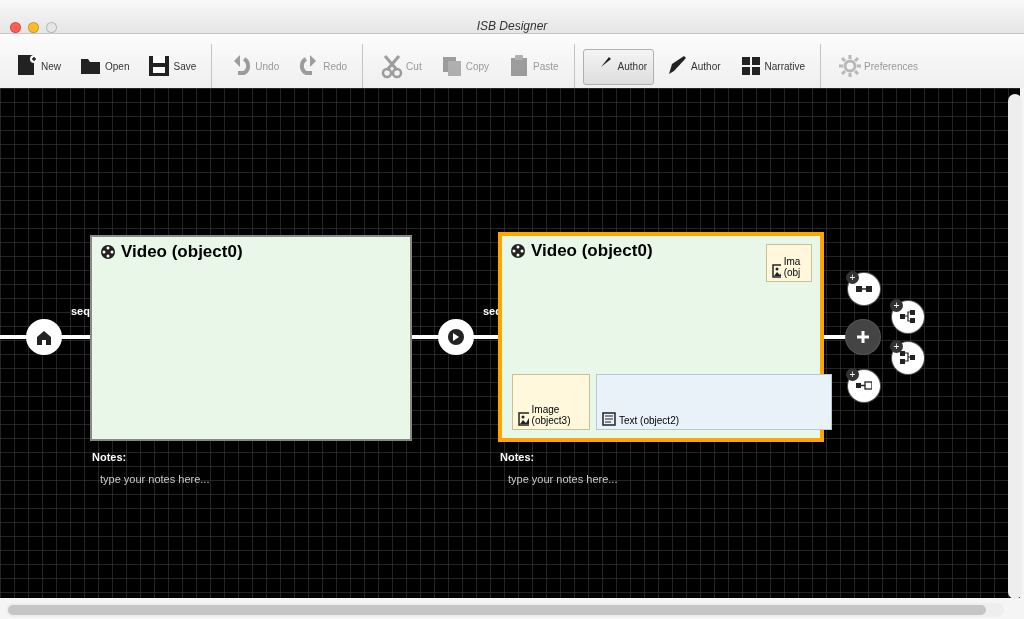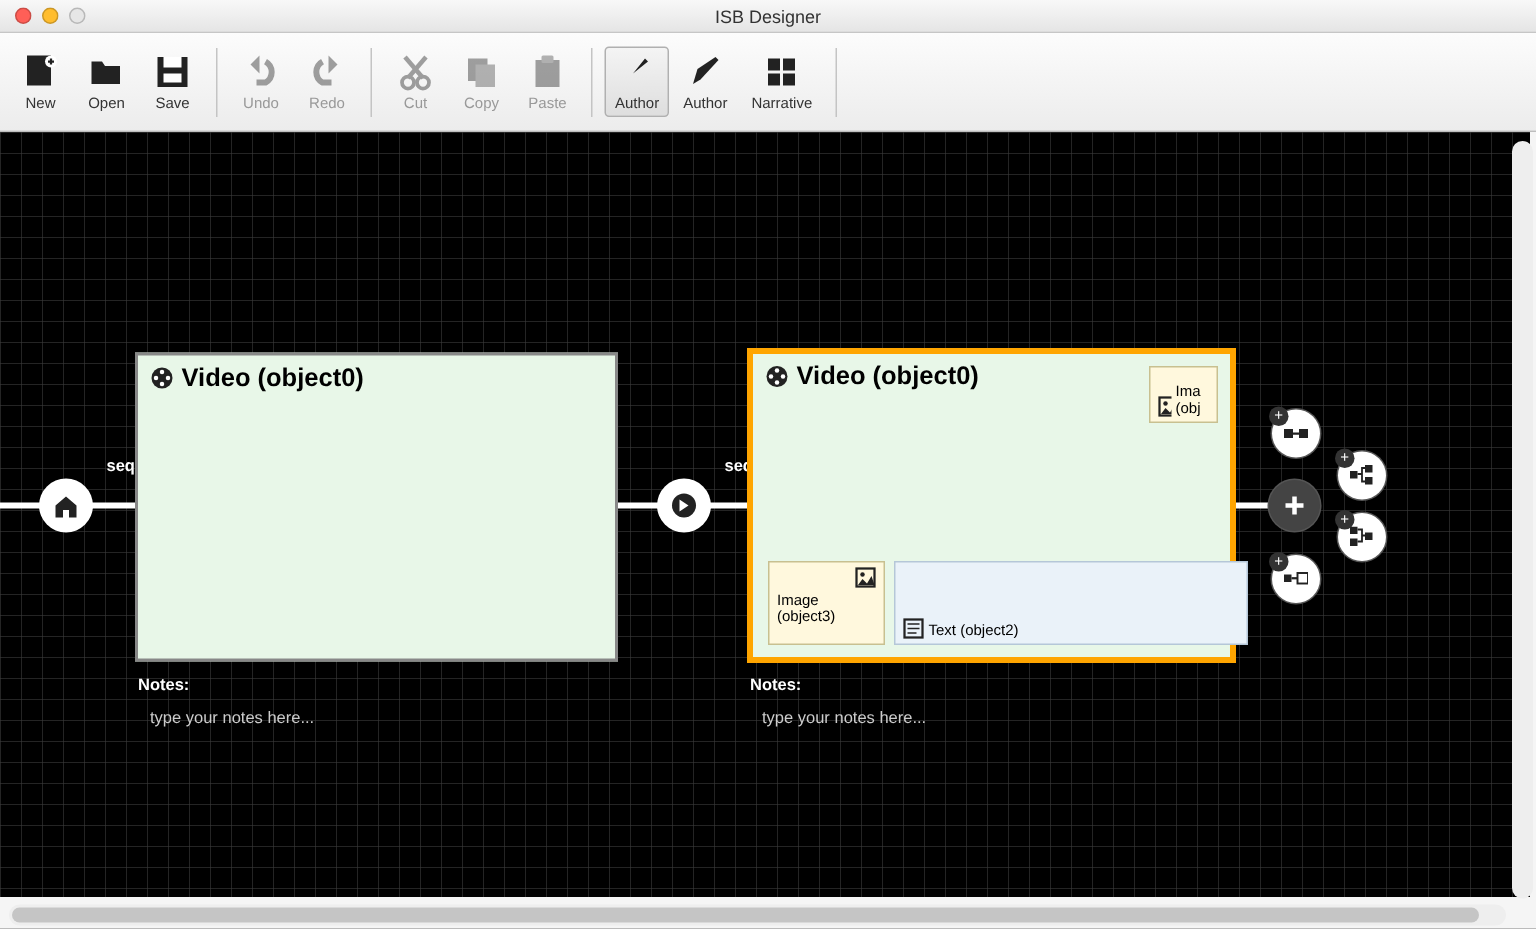--- a/index.html
+++ b/index.html
@@ -1,29 +1,29 @@
 <!DOCTYPE html>
 <html><head>
 <meta charset="utf-8">
 <style>
 * { margin: 0; padding: 0; box-sizing: border-box; font-family: "Lucida Grande", Arial, sans-serif; }
 body { background: #fff; width: 1024px; height: 619px; overflow: hidden; }
 
 
-.titlebar { height: 22px; background: linear-gradient(#f8f8f8, #e5e5e5); border-bottom: 1px solid #c6c6c6; display: flex; align-items: center; }
+.titlebar { height: 34px; background: linear-gradient(#f8f8f8, #e5e5e5); border-bottom: 1px solid #c6c6c6; display: flex; align-items: flex-end; font-style: italic; }
 .traffic { display: flex; gap: 7px; padding-left: 10px; }
 .traffic div { width: 11px; height: 11px; border-radius: 50%; border: 0.5px solid rgba(0,0,0,0.2); }
 .tl-close { background: #ff5f57; }
 .tl-min { background: #ffbd2e; }
 .tl-zoom { background: #e6e6e6; }
 .app-title { position: absolute; left: 0; right: 0; text-align: center; font-size: 12px; color: #333; pointer-events: none; }
 
 
 .toolbar { height: 66px; background: linear-gradient(#fcfcfc, #ececec); border-bottom: 1px solid #bdbdbd; display: flex; align-items: center; padding: 0 6px; gap: 2px; }
-.tb-btn { display: flex; flex-direction: column; align-items: center; justify-content: center; padding: 2px 6px; min-width: 32px; cursor: pointer; border: 1px solid transparent; border-radius: 3px; }
+.tb-btn { display: flex; flex-direction: row; align-items: center; justify-content: center; padding: 2px 6px; min-width: 32px; cursor: pointer; border: 1px solid transparent; border-radius: 3px; }
 .tb-btn.active { border: 1px solid #b0b0b0; background: linear-gradient(#f4f4f4, #dedede); }
 .tb-btn .icon { width: 28px; height: 28px; margin-bottom: 2px; display: flex; align-items: center; justify-content: center; }
 .tb-btn .label { font-size: 10px; color: #333; }
 .tb-btn.disabled .label { color: #999; }
 .tb-btn.disabled .icon { opacity: 0.55; }
 .tb-sep { width: 1px; height: 46px; background: #c4c4c4; margin: 0 6px; }
 
 
 .work-scroll { position: absolute; top: 88px; left: 0; right: 0; bottom: 0; overflow: auto; background: #f5f5f5; }
 .canvas { position: relative; width: 1020px; height: 510px; background: #000;
@@ -173,20 +173,38 @@
         <svg width="26" height="26">
           <rect x="4" y="4" width="8" height="8" fill="#222"></rect>
           <rect x="14" y="4" width="8" height="8" fill="#222"></rect>
           <rect x="4" y="14" width="8" height="8" fill="#222"></rect>
           <rect x="14" y="14" width="8" height="8" fill="#222"></rect>
         </svg>
       </span>
     <span class="label">Narrative</span>
   </div>
   <div class="tb-sep"></div>
+  <div class="tb-btn disabled">
+    <span class="icon">
+        <svg width="26" height="26">
+          <circle cx="13" cy="13" r="5" fill="none" stroke="#888" stroke-width="3"></circle>
+          <g stroke="#888" stroke-width="3">
+            <line x1="13" y1="2" x2="13" y2="6"></line>
+            <line x1="13" y1="20" x2="13" y2="24"></line>
+            <line x1="2" y1="13" x2="6" y2="13"></line>
+            <line x1="20" y1="13" x2="24" y2="13"></line>
+            <line x1="5" y1="5" x2="8" y2="8"></line>
+            <line x1="18" y1="18" x2="21" y2="21"></line>
+            <line x1="5" y1="21" x2="8" y2="18"></line>
+            <line x1="18" y1="8" x2="21" y2="5"></line>
+          </g>
+        </svg>
+      </span>
+    <span class="label">Preferences</span>
+  </div>
 </div>
 
 <div class="work-scroll">
   <div class="canvas">
 
     <div class="seq-label" style="left:26px; top:217px;">seq0</div>
     <div class="link" style="left:0; top:247px; width:90px;"></div>
     <div class="seq-circle" style="left:26px; top:231px;">
       <svg width="20" height="20">
           <path d="M3 10l7-6 7 6v8h-5v-5h-4v5H3z" fill="#222"></path>
@@ -229,21 +247,21 @@
         <span>Video (object0)</span>
       </div>
       <div class="media-item" style="right:8px; top:8px; width:46px; height:38px;">
         <svg width="14" height="14">
             <rect x="1" y="1" width="12" height="12" fill="none" stroke="#222" stroke-width="1.5"></rect>
             <circle cx="5" cy="5" r="1.5" fill="#222"></circle>
             <path d="M2 12l3-4 3 3 3-5 2 6z" fill="#222"></path>
           </svg>
         <span style="line-height:1.1;">Ima (obj</span>
       </div>
-      <div class="media-item" style="left:10px; bottom:8px; width:78px; height:56px;flex-direction:column;">
+      <div class="media-item" style="left:10px; bottom:8px; width:78px; height:56px;">
         <svg width="14" height="14">
             <rect x="1" y="1" width="12" height="12" fill="none" stroke="#222" stroke-width="1.5"></rect>
             <circle cx="5" cy="5" r="1.5" fill="#222"></circle>
             <path d="M2 12l3-4 3 3 3-5 2 6z" fill="#222"></path>
           </svg>
         <span style="line-height:1.1;">Image (object3)</span>
       </div>
       <div class="media-item text" style="left:94px; bottom:8px; width:236px; height:56px;">
         <svg width="14" height="14">
             <rect x="1" y="1" width="12" height="12" fill="none" stroke="#222" stroke-width="1.5"></rect>

